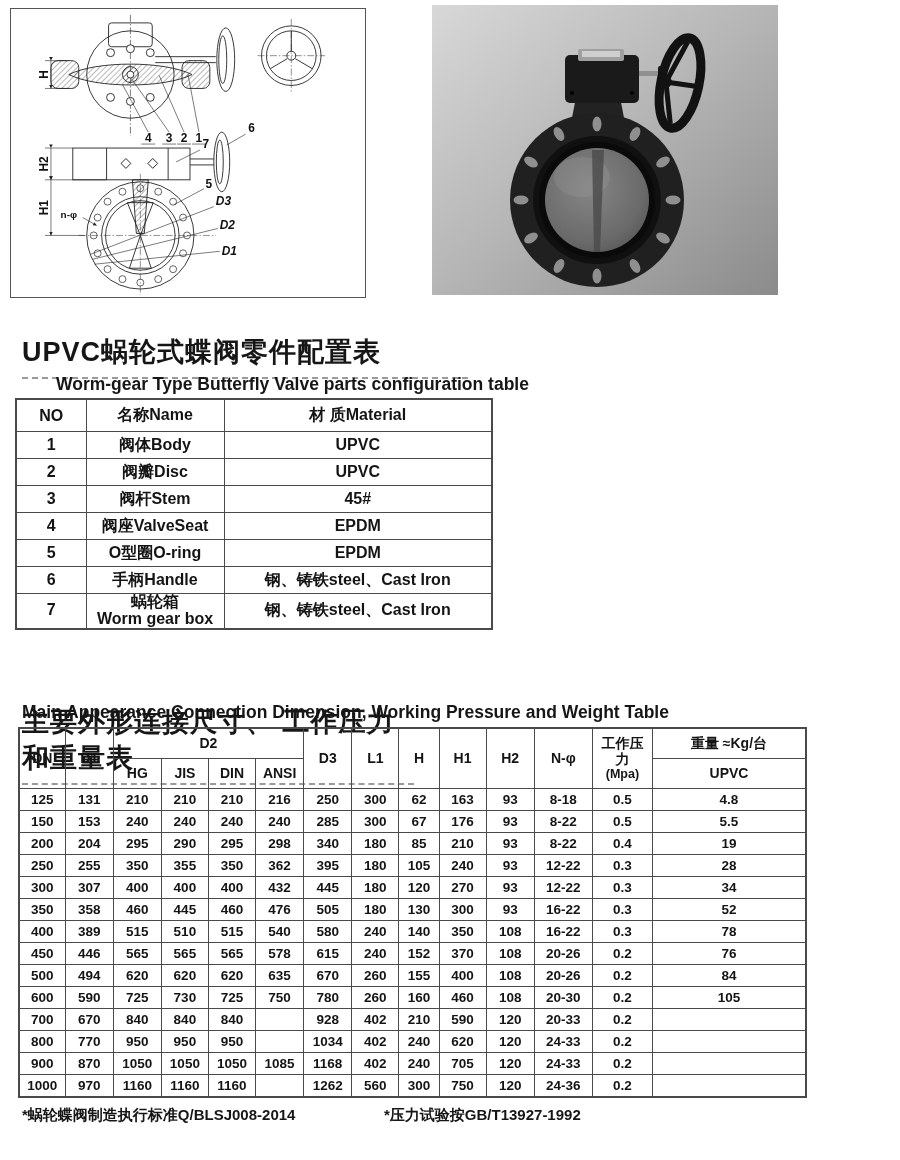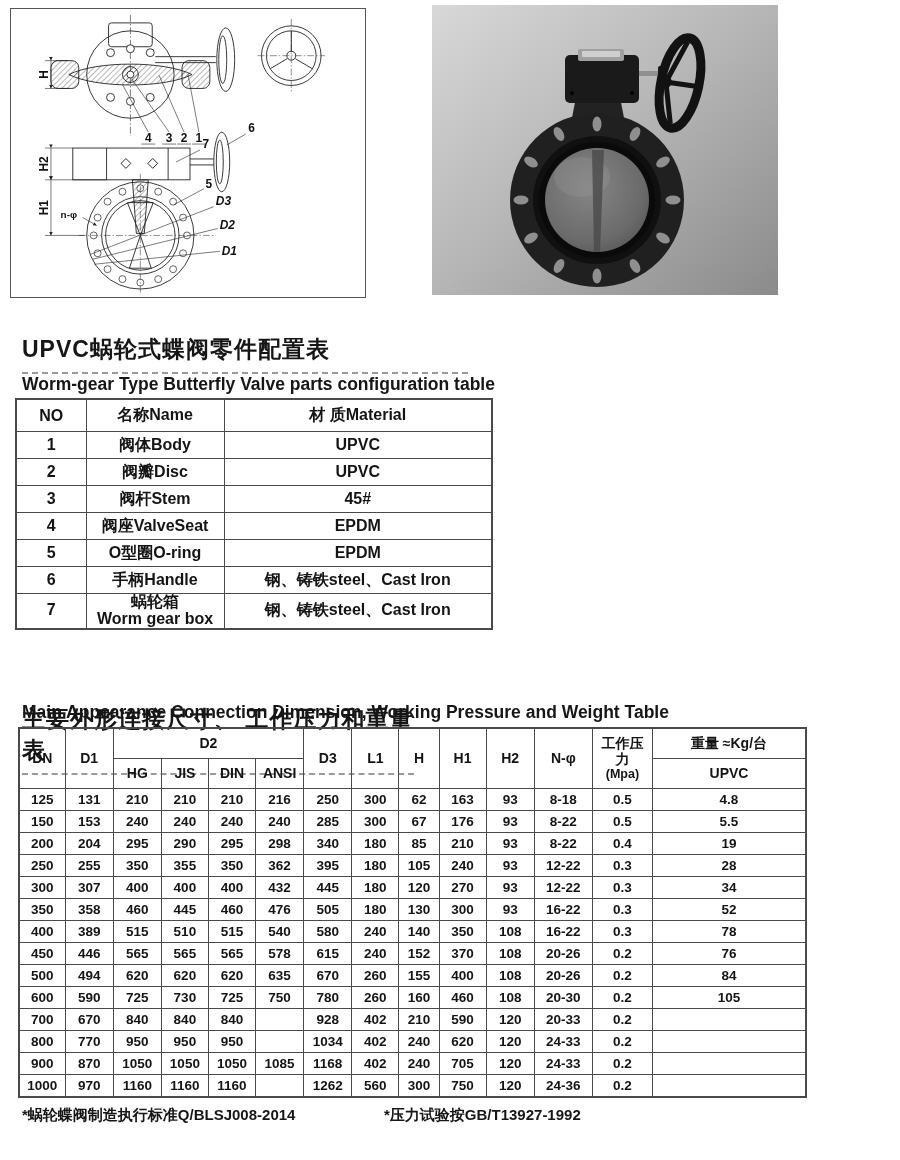--- a/index.html
+++ b/index.html
@@ -9,27 +9,27 @@
     overflow:hidden;
   }
   
   .drawing-box{
     position:absolute;left:10px;top:8px;width:356px;height:290px;
     border:1px solid #555;background:#fff;box-sizing:border-box;
   }
   .photo-box{position:absolute;left:432px;top:5px;width:346px;height:290px;}
   
   .title-zh{
-    position:absolute;left:22px;font-size:23px;font-weight:bold;letter-spacing:1px;
+    position:absolute;left:22px;font-size:27px;font-weight:bold;letter-spacing:1px;
     border-bottom:2px dashed #9a9a9a;padding-bottom:7px;
   }
   .t1{top:334px;width:446px;}
   .t2{top:660px;width:392px;margin-top:44px;}
   .title-en{position:absolute;left:22px;font-size:17.5px;font-weight:bold;}
-  .e1{top:374px;}
+  .e1{top:374px;margin-left:34px;}
   .e2{top:702px;}
   
   table{border-collapse:collapse;table-layout:fixed;font-weight:bold;color:#141414;}
   th,td{border:1px solid #4a4a4a;text-align:center;vertical-align:middle;padding:0 2px;
         overflow:hidden;}
   table{border:2px solid #4a4a4a;}
   .parts-table{position:absolute;left:15px;top:398px;width:476px;font-size:16px;}
   .parts-table th{height:31px;font-size:16px;}
   .parts-table td{height:26px;white-space:pre-line;line-height:1.05;}
   .notes1{position:absolute;left:507px;top:474px;width:392px;

